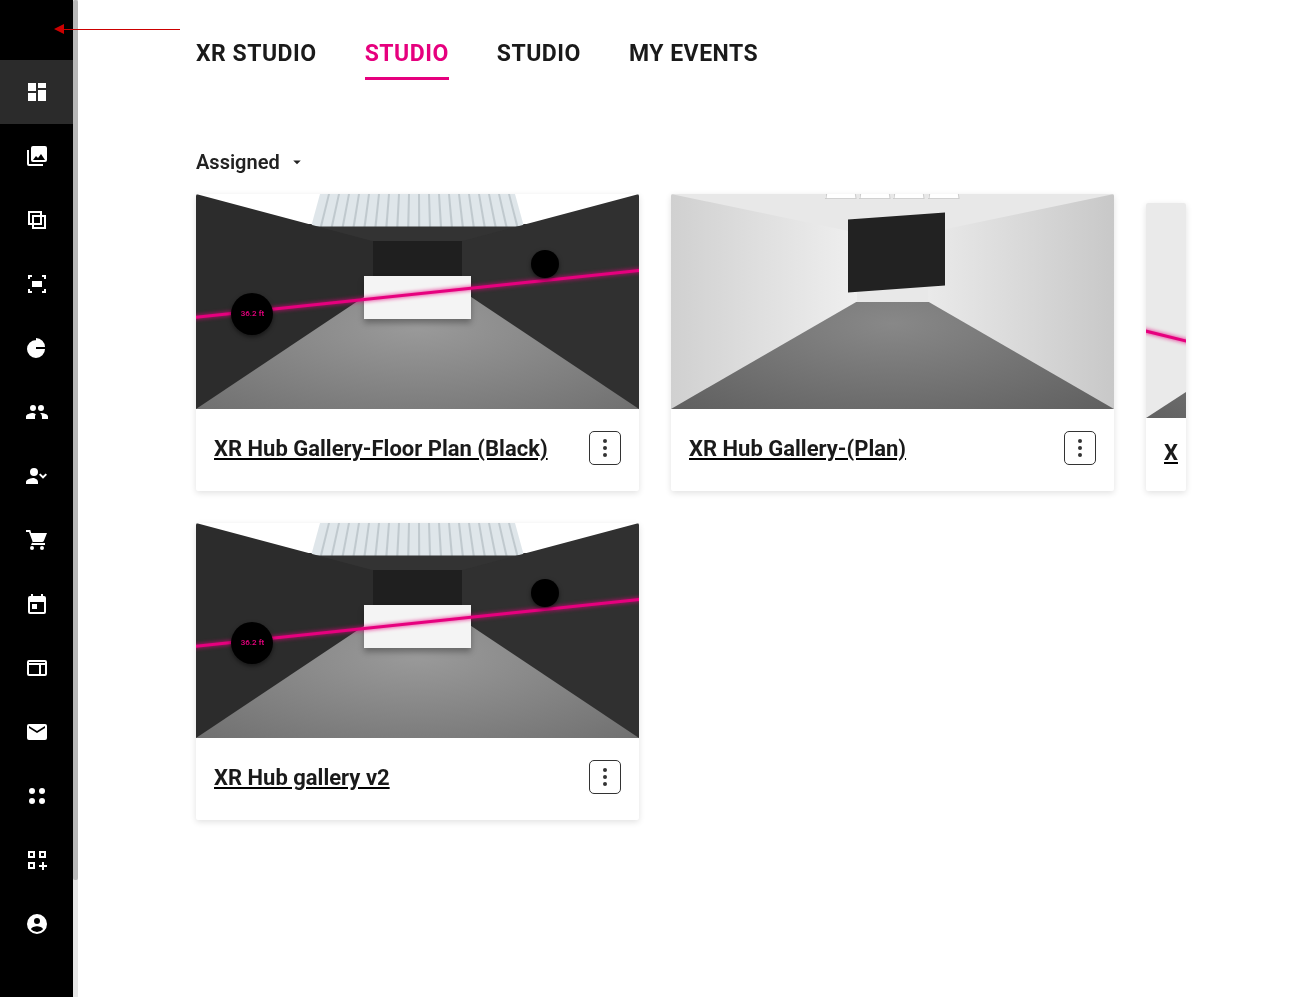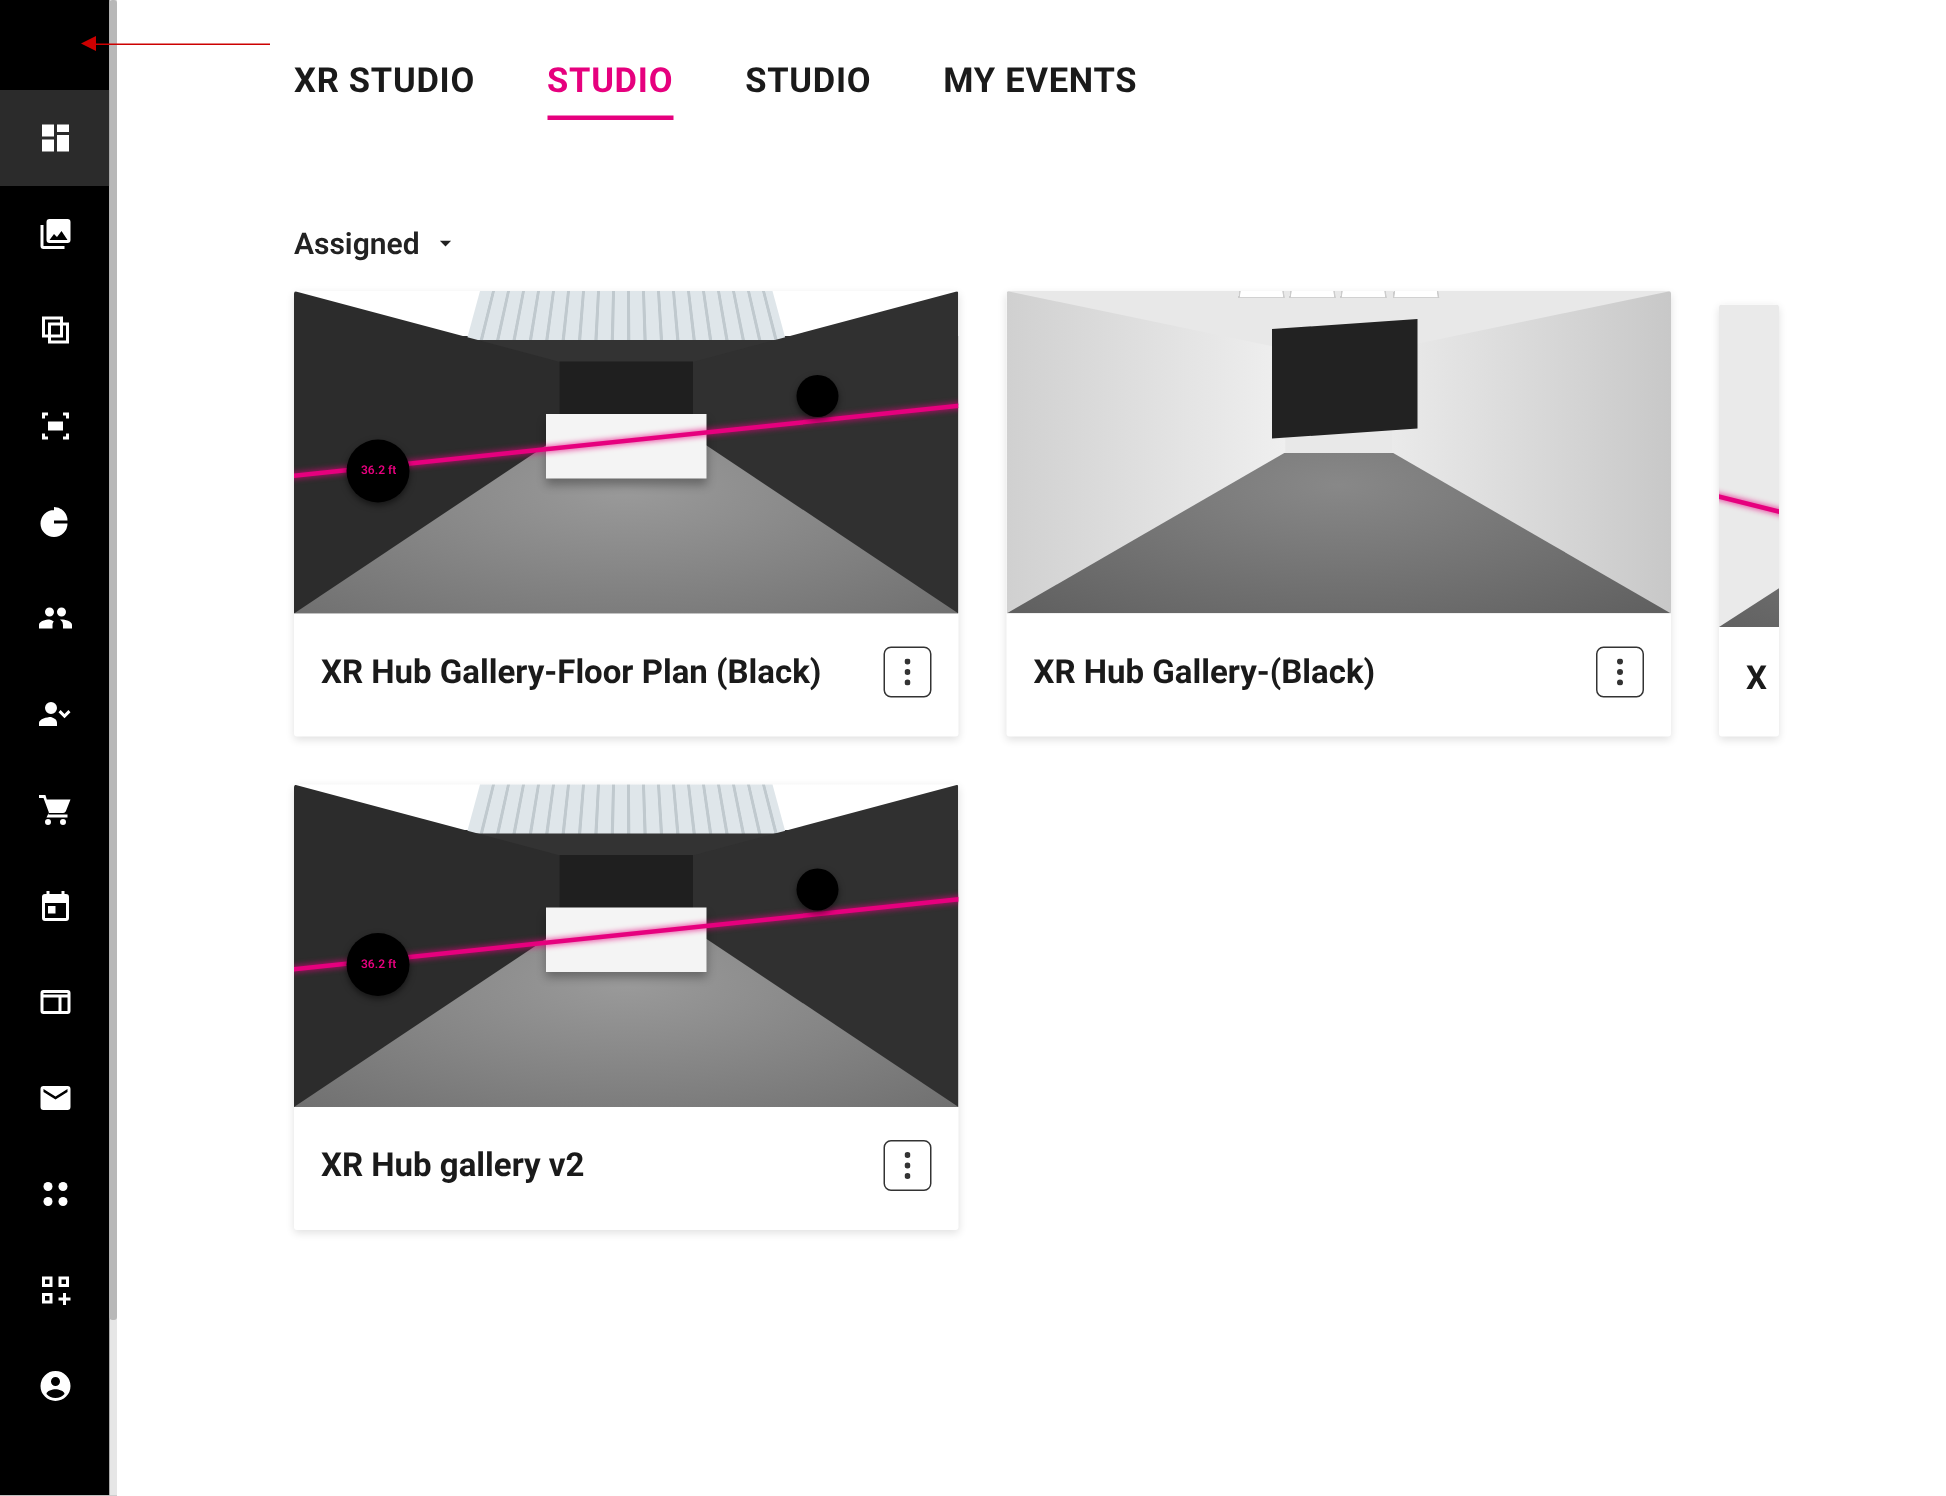--- a/index.html
+++ b/index.html
@@ -140,20 +140,21 @@
     height: 215px;
     position: relative;
     overflow: hidden;
   }
   .card.partial .thumb { width: 443px; }
   .card-body {
     padding: 22px 18px 26px 18px;
     display: flex;
     align-items: center;
     justify-content: space-between;
+    text-decoration: underline;
   }
   .card-title {
     font-size: 22px;
     font-weight: 700;
     color: #1a1a1a;
     white-space: nowrap;
   }
   .card-menu {
     width: 32px;
     height: 34px;
@@ -414,21 +415,21 @@
           <div class="backwall"></div>
           <div class="lights">
               <span></span>
               <span></span>
               <span></span>
               <span></span>
             </div>
         </div>
       </div>
       <div class="card-body">
-        <div class="card-title">XR Hub Gallery-(Black)</div>
+        <div class="card-title">XR Hub Gallery-(Plan)</div>
         <div class="card-menu">
           <svg viewBox="0 0 4 18">
               <circle cx="2" cy="2" r="2"></circle>
               <circle cx="2" cy="9" r="2"></circle>
               <circle cx="2" cy="16" r="2"></circle>
             </svg>
         </div>
       </div>
     </div>
 

